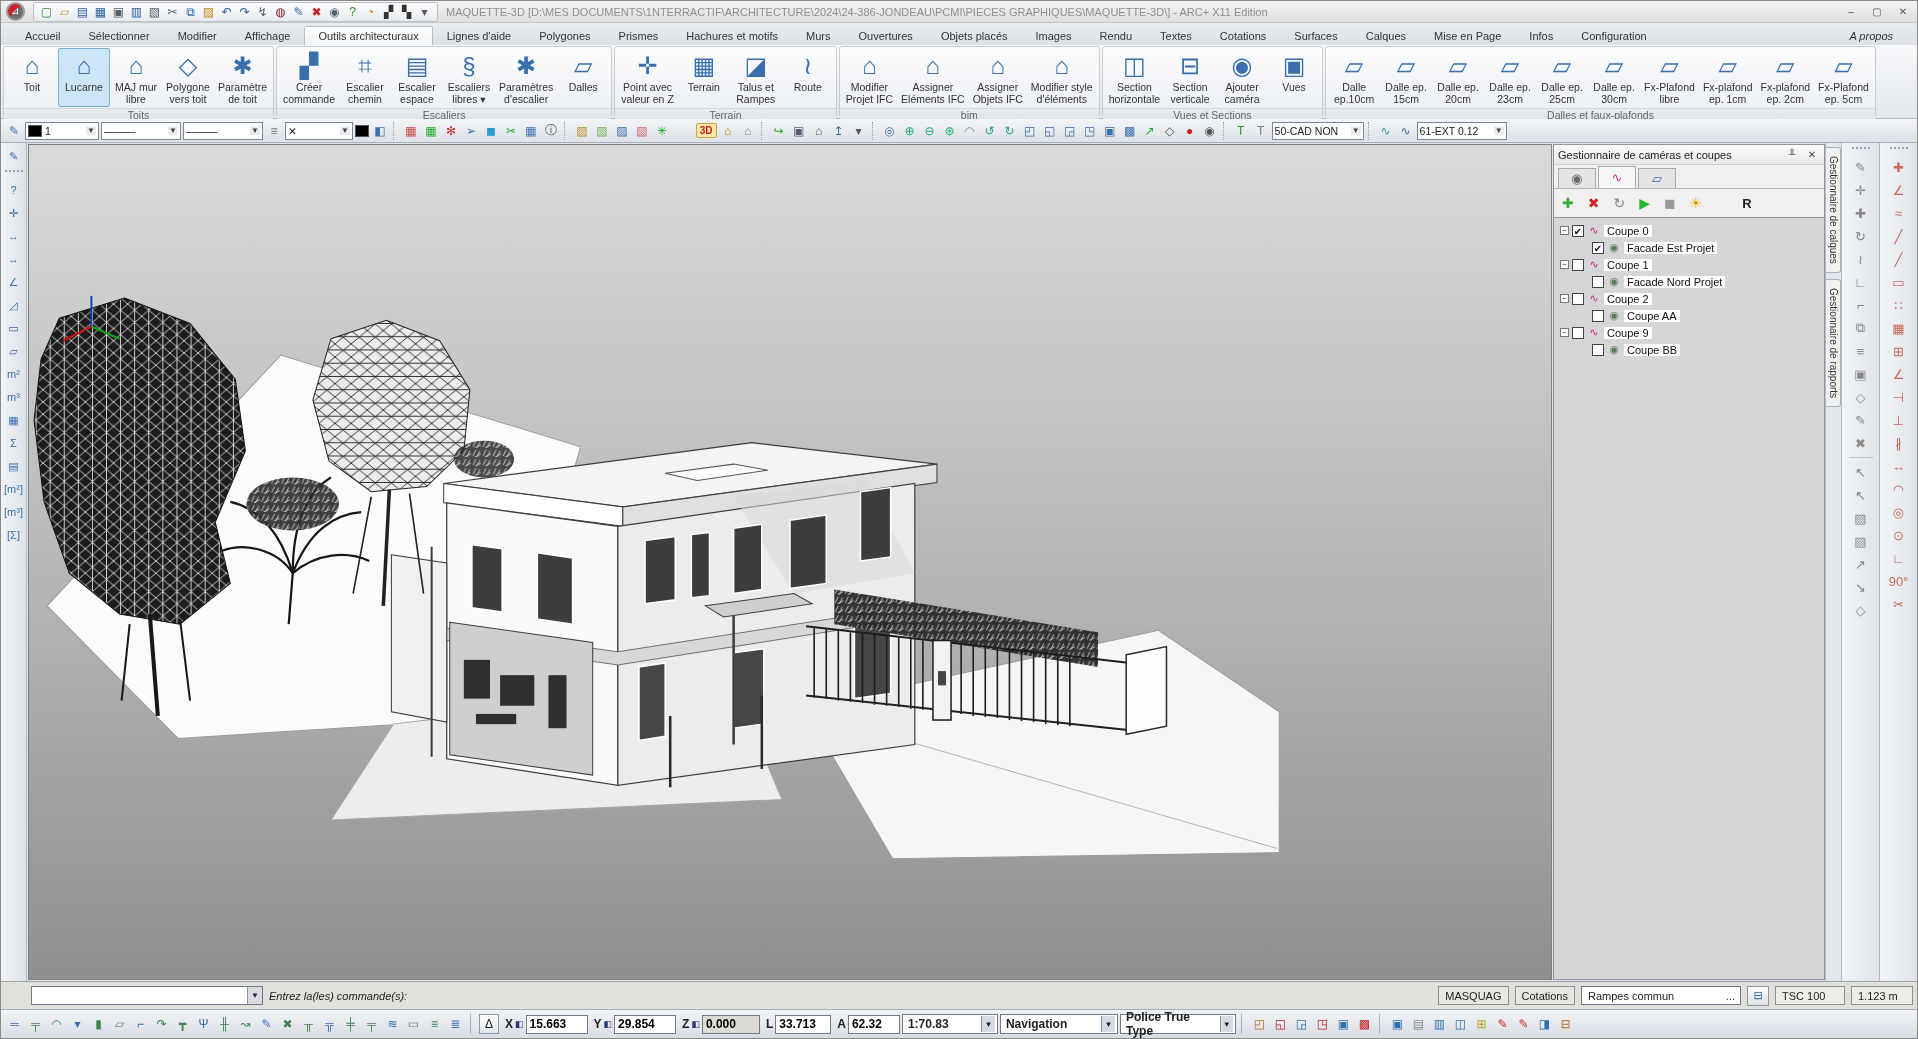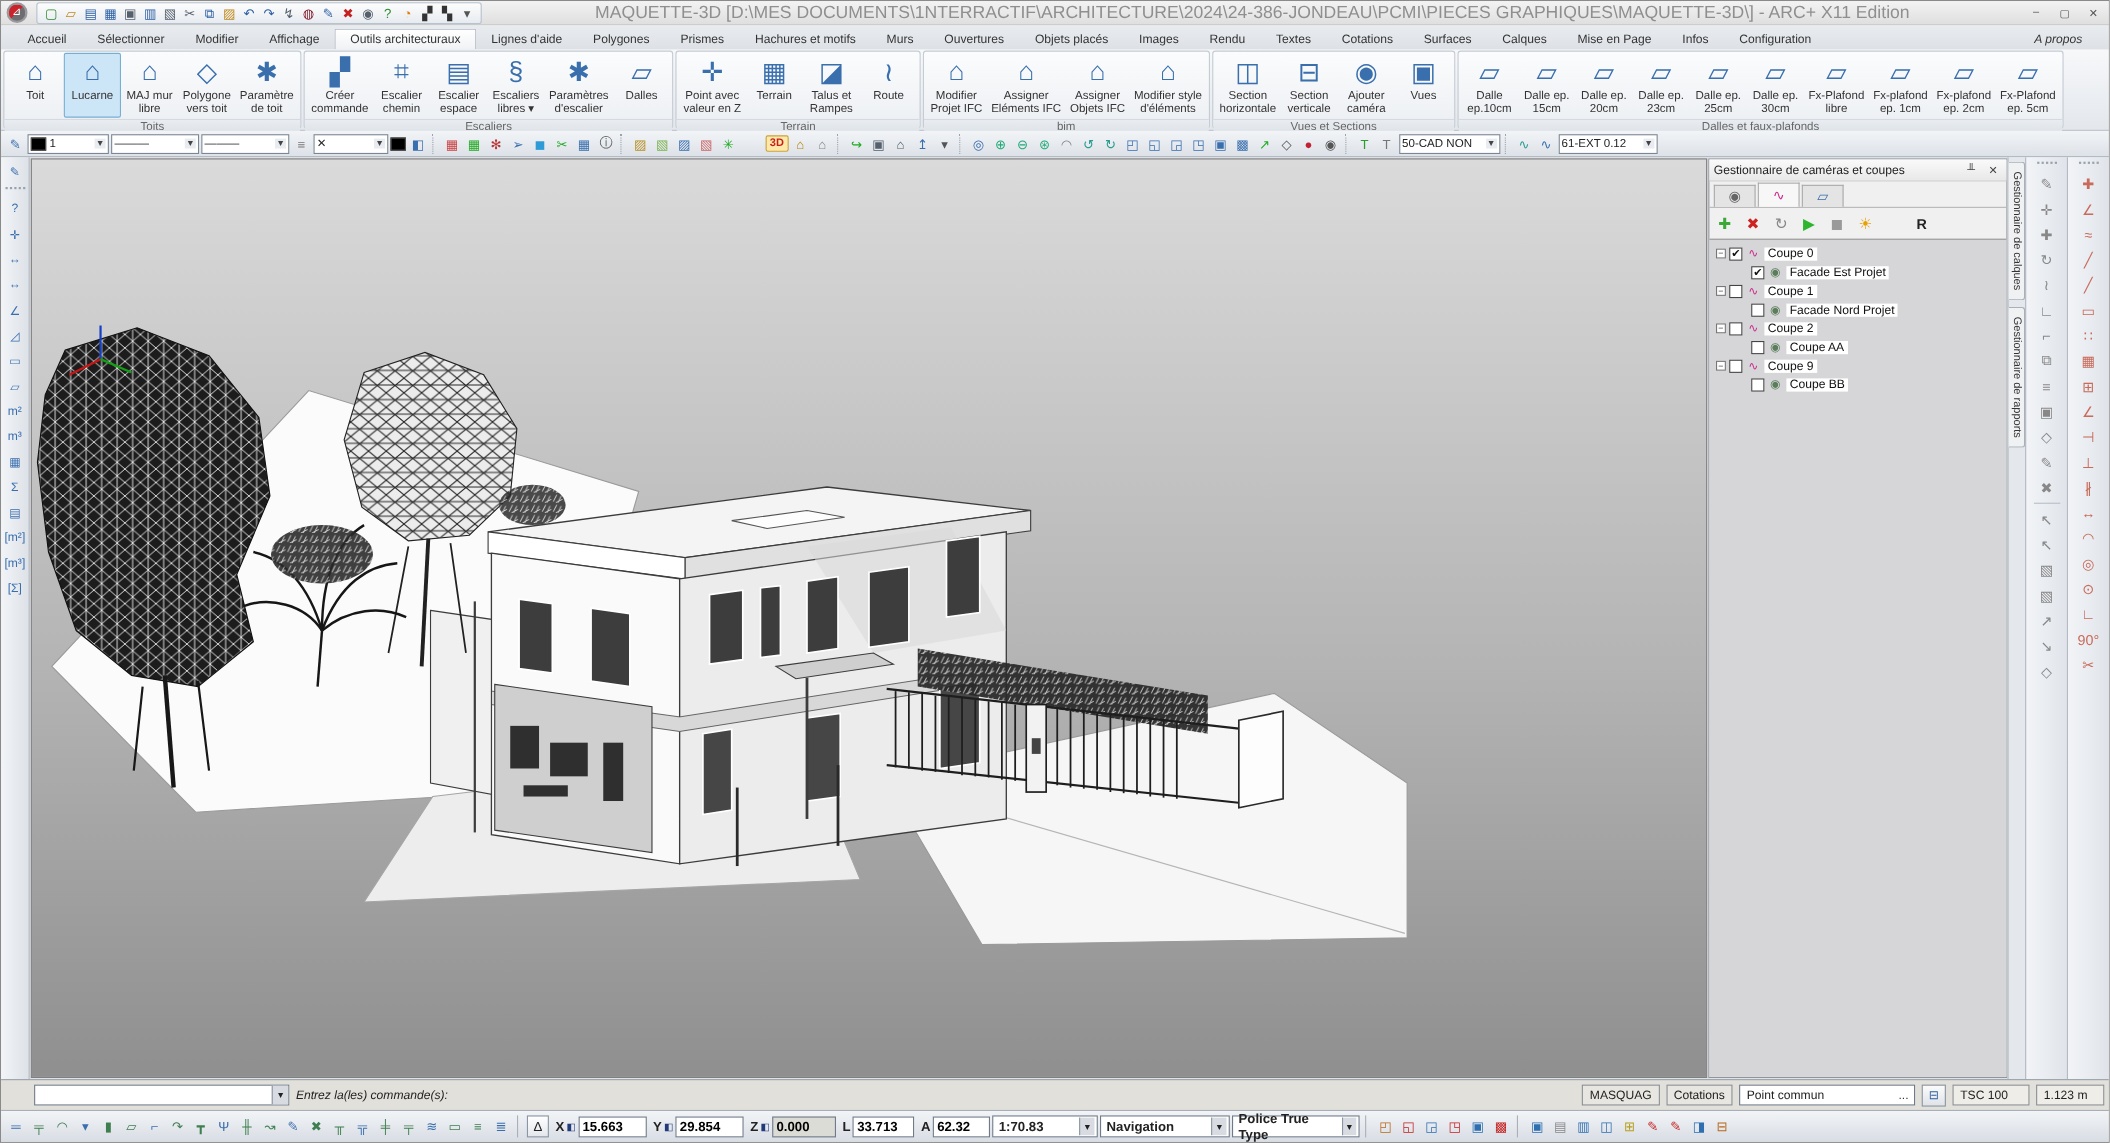--- a/index.html
+++ b/index.html
@@ -12,21 +12,21 @@
   .titlebar { height:22px; flex:0 0 22px; display:flex; align-items:center;
     background:linear-gradient(#f3f3f3,#dfdfdf); border-bottom:1px solid #c8c8c8; padding:0 2px; }
   .logo { width:26px; height:20px; position:relative; margin-right:4px; }
   .logo .c { position:absolute; left:3px; top:0; width:19px; height:19px; border-radius:50%;
     background:linear-gradient(135deg,#c9242b 50%,#6e6e72 50%); border:2px solid #9a9a9e; }
   .logo .c:after { content:"⊿"; position:absolute; left:3px; top:1px; color:#fff; font-size:10px; }
   .qat { display:flex; align-items:center; gap:1px; background:linear-gradient(#fdfdfd,#e7ebf0);
     border:1px solid #b9c3cf; border-radius:3px; padding:0 4px; height:20px; }
   .qicon { width:17px; height:17px; display:flex; align-items:center; justify-content:center;
     font-size:12px; cursor:default; }
-  .titletext { flex:1; text-align:center; color:#8f8f8f; font-size:16px; white-space:nowrap;
+  .titletext { flex:1; text-align:left; color:#8f8f8f; font-size:11px; white-space:nowrap;
     overflow:hidden; text-overflow:ellipsis; padding:0 8px; }
   .wincontrols { display:flex; gap:2px; }
   .wbtn { width:24px; height:18px; display:flex; align-items:center; justify-content:center;
     font-size:10px; color:#555; border:1px solid transparent; }
 
   
   .tabsrow { height:22px; flex:0 0 22px; display:flex; align-items:flex-end;
     background:linear-gradient(#e9ecef,#dde1e6); padding:0 10px; }
   .tab { padding:3px 13px; color:#333; cursor:default; border:1px solid transparent; border-bottom:none; }
   .tab.active { background:linear-gradient(#ffffff,#f0f2f5); border-color:#b9bfc7; border-radius:2px 2px 0 0; }
@@ -778,21 +778,21 @@
   <div class="commandbar">
     <div class="cmdcombo">
       <span></span>
       <span class="arrow">▼</span>
     </div>
     <span class="cmdprompt">Entrez la(les) commande(s):</span>
     <span class="cmdspacer"></span>
     <span class="cmdfield">MASQUAG</span>
     <span class="cmdfield">Cotations</span>
     <div class="cmdinput">
-      <span>Point commun</span>
+      <span>Rampes commun</span>
       <span class="dots">...</span>
     </div>
     <span class="cmdiconbtn">⊟</span>
     <span class="cmdfield" style="background:#efede8;min-width:70px;">TSC 100</span>
     <span class="cmdfield" style="background:#efede8;min-width:62px;">1.123 m</span>
   </div>
 
   <div class="statusbar" id="statusbar">
       <span class="sicon blue">═</span>
       <span class="sicon">╤</span>

